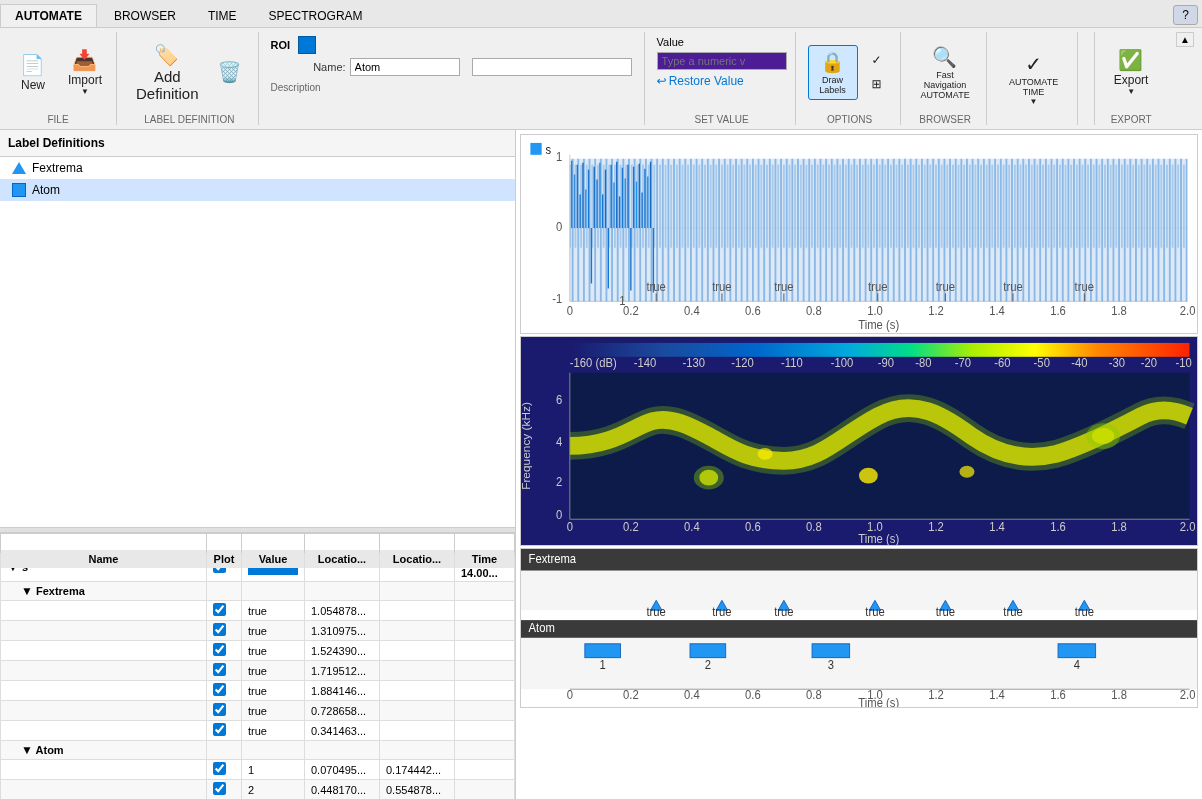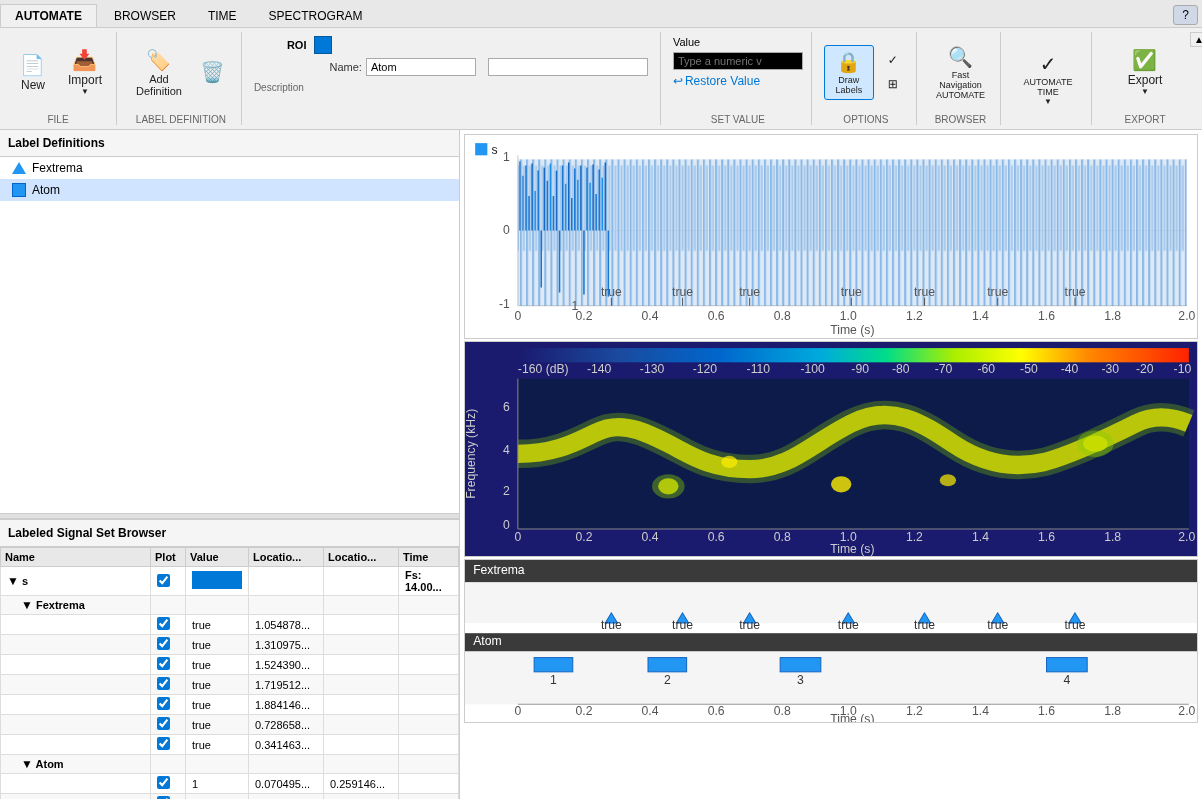--- a/index.html
+++ b/index.html
@@ -10,46 +10,46 @@
     .ribbon-tabs { display: flex; background: #e8e8e8; border-bottom: 1px solid #ccc; height: 28px; align-items: flex-end; }
     .ribbon-tab { padding: 4px 14px; font-size: 12px; cursor: pointer; border: 1px solid transparent; border-bottom: none; margin-right: 2px; }
     .ribbon-tab.active { background: #f0f0f0; border-color: #ccc; border-bottom-color: #f0f0f0; font-weight: bold; }
     .ribbon-content { display: flex; align-items: stretch; flex: 1; padding: 4px 8px; gap: 8px; }
     .ribbon-group { display: flex; flex-direction: column; align-items: flex-start; border-right: 1px solid #ccc; padding-right: 8px; margin-right: 4px; }
     .ribbon-group-btns { display: flex; gap: 4px; flex: 1; align-items: center; }
     .ribbon-group-label { font-size: 10px; color: #666; text-align: center; width: 100%; margin-top: auto; padding-top: 2px; }
     .ribbon-btn { display: flex; flex-direction: column; align-items: center; justify-content: center; background: none; border: 1px solid transparent; border-radius: 3px; padding: 3px 5px; cursor: pointer; min-width: 40px; font-size: 10px; color: #222; }
     .ribbon-btn .icon { font-size: 20px; margin-bottom: 1px; }
     .ribbon-btn-small { flex-direction: row; min-width: 30px; gap: 3px; padding: 2px 4px; }
-    .ribbon-input-area { display: flex; flex-direction: column; gap: 4px; padding: 4px 0; margin-left: 33px; }
+    .ribbon-input-area { display: flex; flex-direction: column; gap: 4px; padding: 4px 0; }
     .ribbon-row { display: flex; align-items: center; gap: 4px; }
     .ribbon-label { font-size: 11px; width: 75px; text-align: right; color: #333; }
     .ribbon-input { border: 1px solid #aaa; padding: 2px 4px; font-size: 11px; width: 110px; background: white; }
     .ribbon-input-wide { width: 160px; }
     .roi-box { width: 18px; height: 18px; background: #0078d7; border: 1px solid #005a9e; }
-    .value-input { border: 1px solid #aaa; padding: 2px 4px; font-size: 11px; width: 130px; background: #000000; color: #999; }
+    .value-input { border: 1px solid #aaa; padding: 2px 4px; font-size: 11px; width: 130px; background: #4c1d95; color: #999; }
     .restore-btn { font-size: 11px; color: #0078d7; background: none; border: none; cursor: pointer; display: flex; align-items: center; gap: 2px; }
     .help-btn { position: absolute; right: 8px; top: 8px; background: #d0d8e8; border: 1px solid #aaa; border-radius: 3px; padding: 2px 8px; cursor: pointer; }
     .separator { width: 1px; background: #ccc; align-self: stretch; margin: 0 4px; }
 
     
     .main-layout { display: flex; height: calc(799px - 130px); }
 
     
-    .left-panel { width: 460px; border-right: 1px solid #ccc; display: flex; flex-direction: column; background: #fff; }
+    .left-panel { width: 516px; border-right: 1px solid #ccc; display: flex; flex-direction: column; background: #fff; }
     .left-panel-title { font-weight: bold; font-size: 12px; padding: 6px 8px; border-bottom: 1px solid #ccc; background: #f5f5f5; }
     .label-definitions { flex: 0 0 auto; }
     .label-def-item { display: flex; align-items: center; gap: 6px; padding: 4px 12px; cursor: pointer; }
     .label-def-item.selected { background: #d0e4ff; }
     .tri-icon { width: 0; height: 0; border-left: 7px solid transparent; border-right: 7px solid transparent; border-bottom: 12px solid #2196f3; }
     .sq-icon { width: 14px; height: 14px; background: #2196f3; border: 1px solid #0066cc; }
     .browser-title { font-weight: bold; padding: 6px 8px; border-top: 1px solid #ccc; border-bottom: 1px solid #ccc; background: #f5f5f5; }
     .table-area { flex: 1; overflow-y: auto; }
     table { width: 100%; border-collapse: collapse; }
-    th { background: #e8e8e8; border: 1px solid #ccc; padding: 3px 4px; font-weight: bold; text-align: left; font-size: 11px; position: sticky; top: 0; z-index: 1; }
+    th { background: #e8e8e8; border: 1px solid #ccc; padding: 3px 4px; font-weight: bold; text-align: center; font-size: 11px; position: sticky; top: 16px; z-index: 1; }
     td { border: 1px solid #ddd; padding: 2px 6px; font-size: 11px; vertical-align: middle; }
     tr:nth-child(even) td { background: #f8f8f8; }
     tr:nth-child(odd) td { background: #fff; }
     .section-header td { background: #f0f0f0; font-weight: bold; }
     .indent1 td:first-child { padding-left: 20px; }
     .indent2 td:first-child { padding-left: 36px; }
     .blue-bar { width: 50px; height: 18px; background: #0078d7; display: inline-block; }
     .checkbox { width: 13px; height: 13px; accent-color: #0078d7; }
 
     
@@ -102,21 +102,21 @@
           <span style="font-size:8px;">▼</span>
         </button>
       </div>
       <div class="ribbon-group-label">FILE</div>
     </div>
 
     <div class="ribbon-group">
       <div class="ribbon-group-btns">
         <button class="ribbon-btn ribbon-btn-large">
           <span class="icon">🏷️</span>
-          <span style="font-size:11px;">Add Definition</span>
+          <span style="font-size:15px;">Add Definition</span>
         </button>
         <button class="ribbon-btn">
           <span class="icon">🗑️</span>
         </button>
       </div>
       <div class="ribbon-group-label">LABEL DEFINITION</div>
     </div>
 
     <div class="ribbon-group" style="padding-right:12px;">
       <div class="ribbon-input-area">
@@ -216,21 +216,20 @@
       <div class="label-def-item selected">
         <div class="sq-icon"></div>
         <span>Atom</span>
       </div>
     </div>
 
     <div style="flex:1 1 60px;"></div>
 
     <div class="collapse-divider"></div>
 
-    <div class="browser-title">Labeled Signal Set Browser</div>
     <div class="table-area">
       <table>
         <thead>
           <tr>
             <th>Name</th>
             <th style="width:35px;">Plot</th>
             <th style="width:55px;">Value</th>
             <th style="width:75px;">Locatio...</th>
             <th style="width:75px;">Locatio...</th>
             <th style="width:60px;">Time</th>
@@ -318,21 +317,21 @@
               <td></td>
               <td></td>
               <td></td>
               <td></td>
           </tr>
           <tr class="indent2">
             <td></td>
             <td><input type="checkbox" class="checkbox" checked="" style=""></td>
             <td>1</td>
             <td>0.070495...</td>
-            <td>0.259146...</td>
+            <td>0.174442...</td>
             <td></td>
           </tr>
           <tr class="indent2">
             <td></td>
             <td><input type="checkbox" class="checkbox" checked="" style=""></td>
             <td>2</td>
             <td>0.448170...</td>
             <td>0.554878...</td>
             <td></td>
           </tr>

